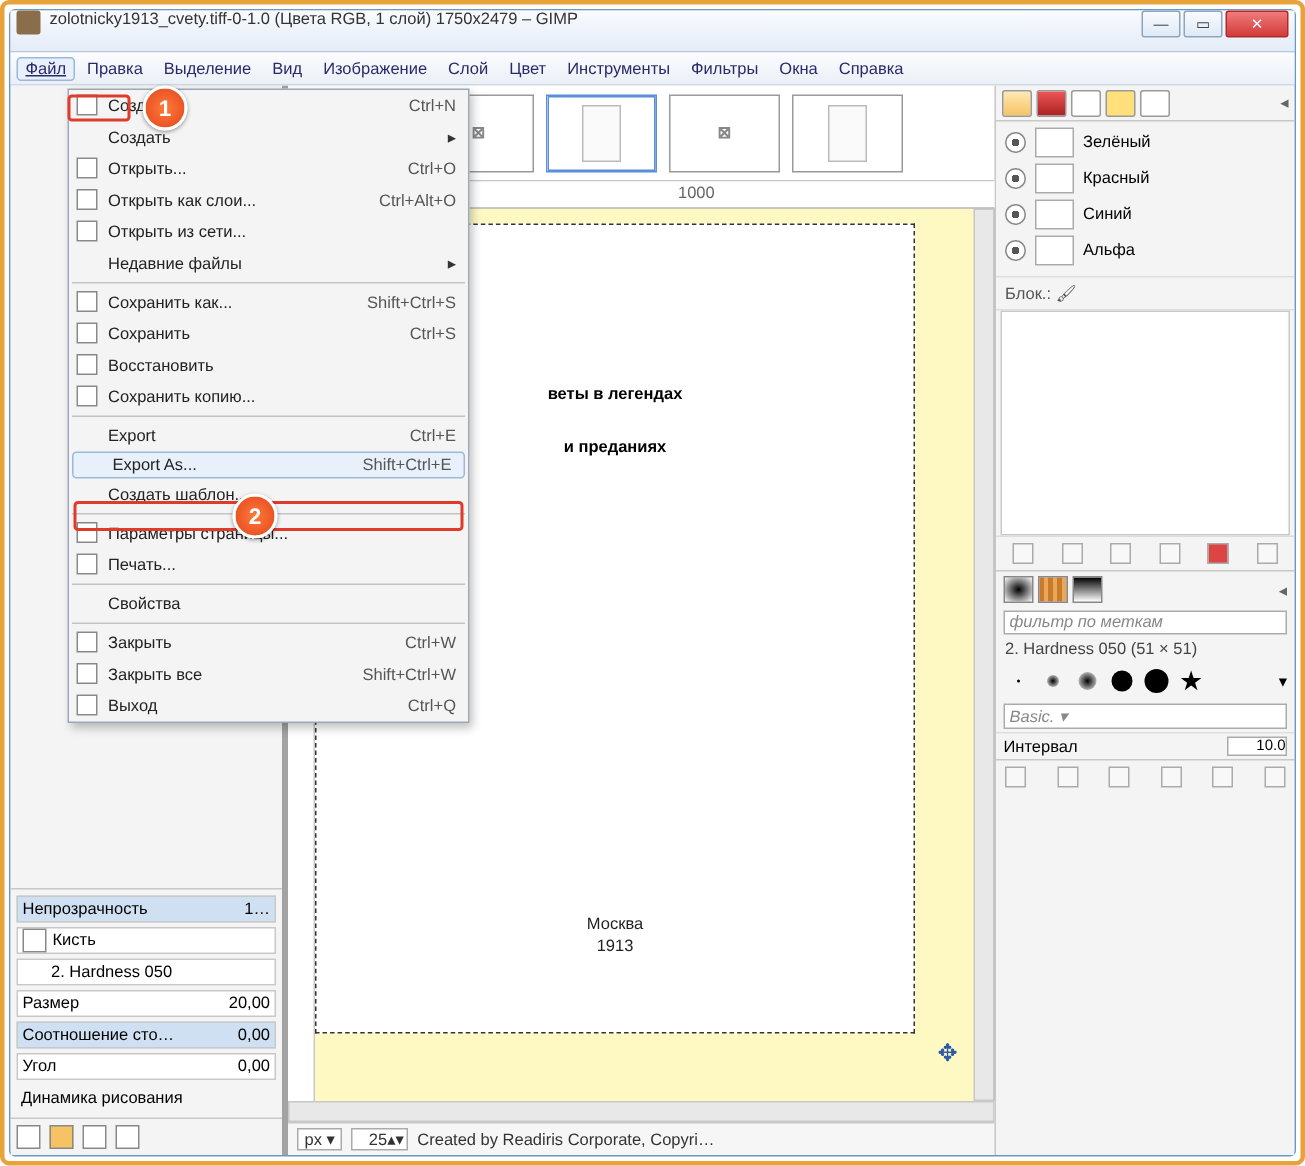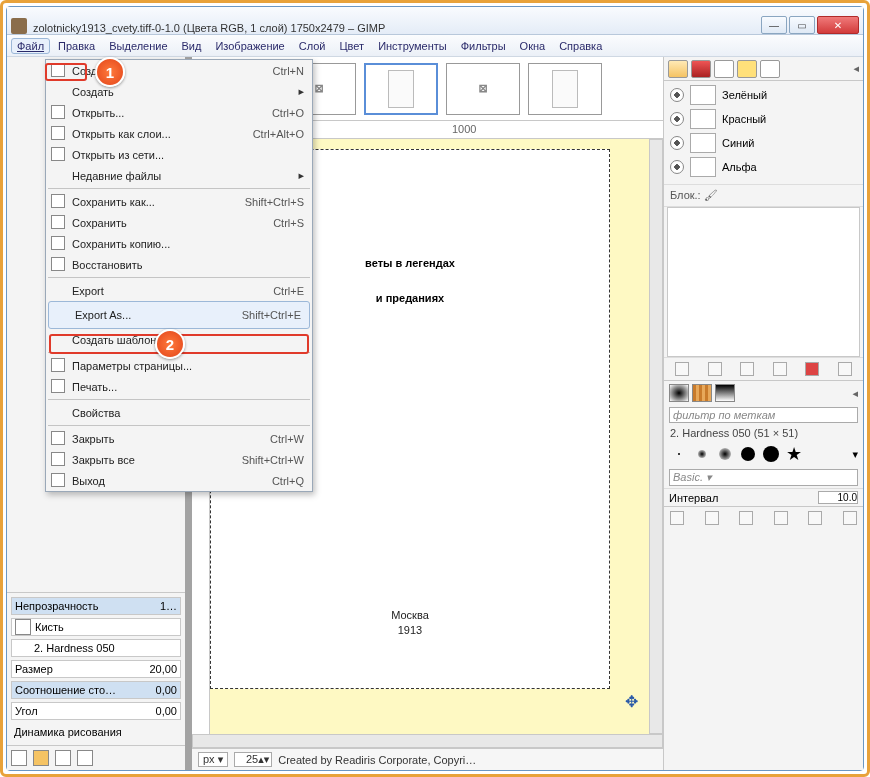--- a/index.html
+++ b/index.html
@@ -1,29 +1,29 @@
 <!DOCTYPE html>
 <html><head>
 <meta charset="utf-8">
 <style>
 * { box-sizing: border-box; margin: 0; padding: 0; font-family: "Segoe UI", Tahoma, sans-serif; font-size: 11px; }
 body { background: #fff; width: 870px; height: 777px; position: relative; overflow: hidden; border: 3px solid #e8a23a; border-radius: 6px; }
 .win-frame { position: absolute; inset: 3px; border: 1px solid #6a97c4; border-radius: 4px; background: #f0f0f0; display: flex; flex-direction: column; }
-.titlebar { height: 28px; background: linear-gradient(#f9fbfe,#e4ecf7); display: flex; align-items: flex-end; padding: 0 4px; border-bottom: 1px solid #b8c8db; }
+.titlebar { height: 28px; background: linear-gradient(#f9fbfe,#e4ecf7); display: flex; align-items: flex-start; padding: 0 4px; border-bottom: 1px solid #b8c8db; }
 .titlebar .app-icon { width: 16px; height: 16px; background: #8a6d4b; border-radius: 2px; margin-right: 6px; }
 .titlebar .title { flex: 1; color: #333; white-space: nowrap; overflow: hidden; }
 .win-btns { display: flex; gap: 2px; }
 .win-btn { width: 26px; height: 18px; border: 1px solid #8aa6c1; border-radius: 2px; background: linear-gradient(#f8fbff,#dfe9f5); display:flex;align-items:center;justify-content:center;font-size:10px;color:#444;}
 .win-btn.close { background: linear-gradient(#f07a7a,#d23b3b); color:#fff; border-color:#b02a2a; width:42px;}
 .menubar { height: 22px; background: linear-gradient(#fbfcfe,#ebf0f7); border-bottom: 1px solid #cfd8e3; display: flex; align-items: center; padding: 0 4px; gap: 2px; }
 .menubar .mitem { padding: 2px 6px; color: #2a2a6a; cursor: default; }
 .menubar .mitem u { text-decoration: underline; }
 .menubar .mitem.active { background:#e8f0fb; border:1px solid #9cb8d8; border-radius:3px; padding:1px 5px;}
 .body-row { flex:1; display:flex; overflow:hidden; position:relative; }
-.left-dock { width:185px; background:#f4f4f4; border-right:7px solid #a3a3a3; display:flex; flex-direction:column; }
+.left-dock { width:185px; background:#f4f4f4; border-right:4px solid #a3a3a3; display:flex; flex-direction:column; }
 .center { flex:1; display:flex; flex-direction:column; background:#ececec; }
 .right-dock { width:200px; background:#f4f4f4; border-left:1px solid #c8c8c8; display:flex; flex-direction:column; }
 .thumb-strip { height:64px; background:#fff; border-bottom:1px solid #c8c8c8; display:flex; align-items:center; gap:8px; padding:4px 8px; }
 .thumb { width:74px; height:52px; border:1px solid #999; background:#fff; display:flex; align-items:center; justify-content:center; font-size:14px; color:#888; position:relative;}
 .thumb.sel { border:1px solid #5a8ed8; box-shadow:0 0 0 1px #5a8ed8 inset; }
 .thumb .pg { width:26px;height:38px;border:1px solid #bbb; background:#fafafa;}
 .thumb .x { font-weight:bold;}
 .ruler-h { height:18px; background:#fff; border-bottom:1px solid #c8c8c8; position:relative; font-size:9px; color:#666; }
 .ruler-h span{position:absolute; top:2px;}
 .canvas-wrap { flex:1; background:#898989; overflow:hidden; position:relative; display:flex; }
@@ -63,21 +63,21 @@
 .spacing{display:flex;align-items:center;justify-content:space-between;padding:2px 5px;border-top:1px solid #ddd;}
 .spacing input{width:40px;border:1px solid #aaa;text-align:right;font-size:10px;}
 .r-bottom-icons{display:flex;gap:8px;padding:4px 6px;border-top:1px solid #c8c8c8;justify-content:space-between;}
 
 .dropdown { position:absolute; left:42px; top:56px; width:268px; background:#f4f4f4; border:1px solid #9aa8b8; box-shadow:2px 3px 6px rgba(0,0,0,.25); z-index:50;}
 .dd-item{display:flex;align-items:center;height:21px;padding:0 8px 0 26px;position:relative;color:#222;}
 .dd-item .ic{position:absolute;left:5px;top:3px;width:14px;height:14px;border:1px solid #888;background:#fff;}
 .dd-item .hk{margin-left:auto;color:#555;}
 .dd-item .arr{margin-left:auto;color:#333;}
 .dd-sep{height:1px;background:#c4c4c4;margin:2px 2px;}
-.dd-item.hover{background:#e8f0fb;border:1px solid #9cb8d8;border-radius:3px;margin:0 2px;height:28px;}
+.dd-item.hover{background:#e8f0fb;border:1px solid #9cb8d8;border-radius:3px;margin:0 2px;height:18px;}
 
 .callout{position:absolute;width:30px;height:30px;border-radius:15px;background:radial-gradient(#ff7a3c,#e2441a);border:2px solid #fff;box-shadow:0 1px 3px rgba(0,0,0,.4);color:#fff;font-weight:bold;font-size:15px;display:flex;align-items:center;justify-content:center;z-index:60;}
 .red-box{position:absolute;border:2px solid #e03a2a;border-radius:3px;z-index:55;pointer-events:none;}
 .nav-cross{position:absolute;right:6px;bottom:24px;width:18px;height:18px;color:#2a5aa8;font-size:16px;}
 .scroll-track{background:#e8e8e8;border:1px solid #c8c8c8;}
 </style>
 </head>
 <body>
 
 <div class="win-frame">
@@ -314,25 +314,25 @@
       <span>Сохранить как...</span>
       <span class="hk">Shift+Ctrl+S</span>
     </div>
     <div class="dd-item">
       <div class="ic"></div>
       <span>Сохранить</span>
       <span class="hk">Ctrl+S</span>
     </div>
     <div class="dd-item">
       <div class="ic"></div>
+      <span>Восстановить</span>
+    </div>
+    <div class="dd-item">
+      <div class="ic"></div>
       <span>Сохранить копию...</span>
-    </div>
-    <div class="dd-item">
-      <div class="ic"></div>
-      <span>Восстановить</span>
     </div>
     <div class="dd-sep"></div>
     <div class="dd-item">
       <span>Export</span>
       <span class="hk">Ctrl+E</span>
     </div>
     <div class="dd-item hover">
       <span>Export As...</span>
       <span class="hk">Shift+Ctrl+E</span>
     </div>

